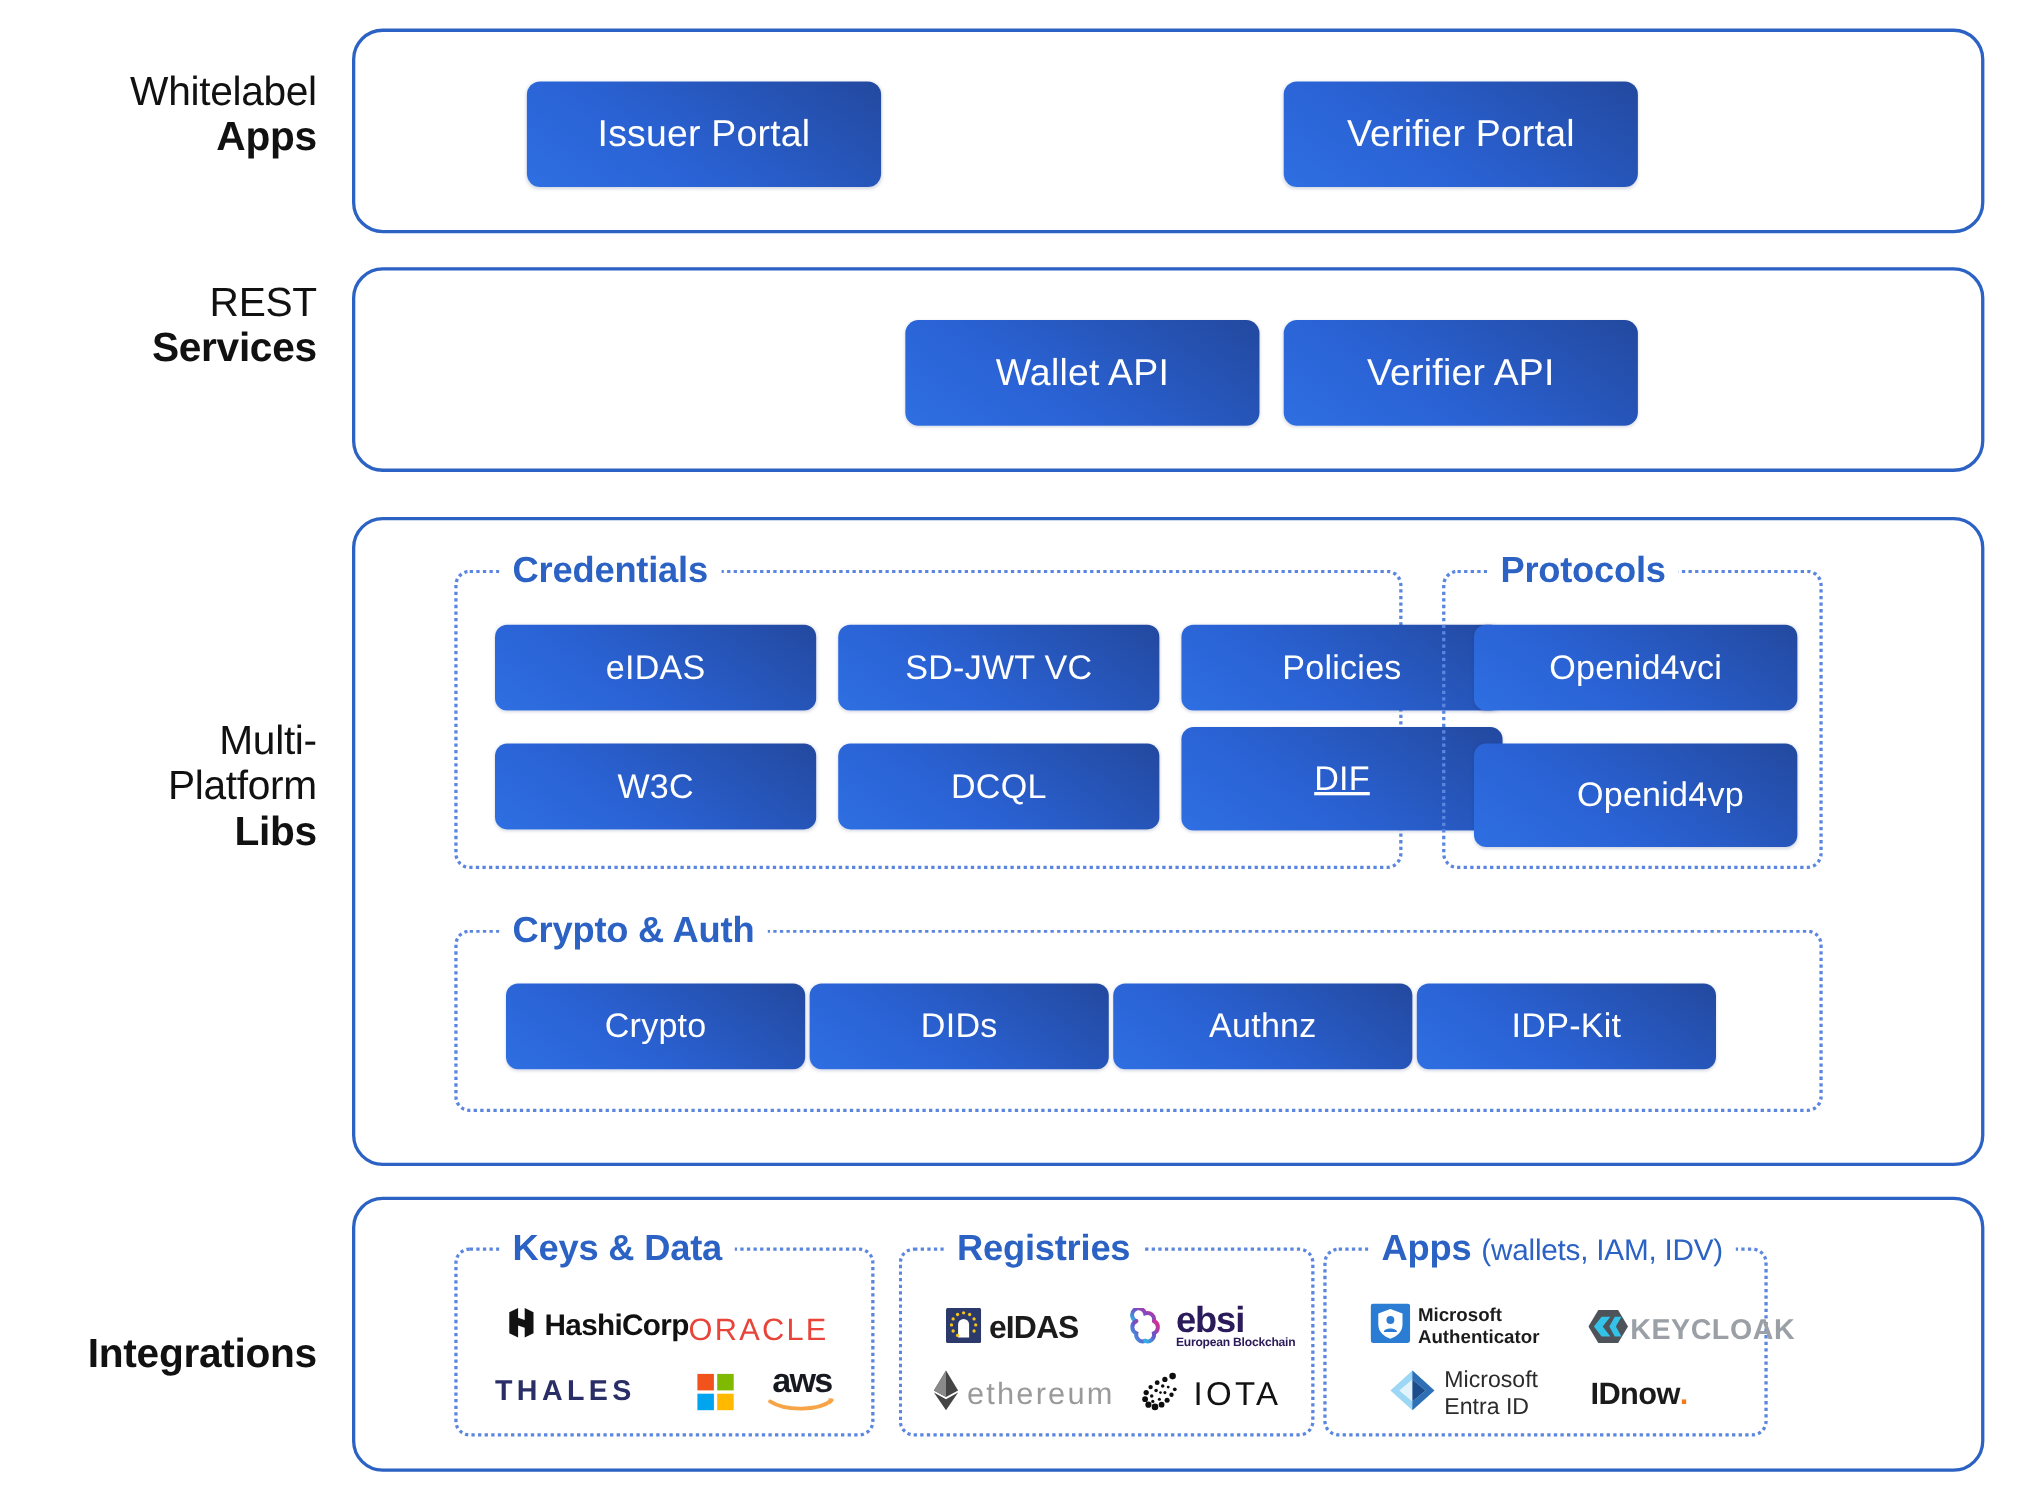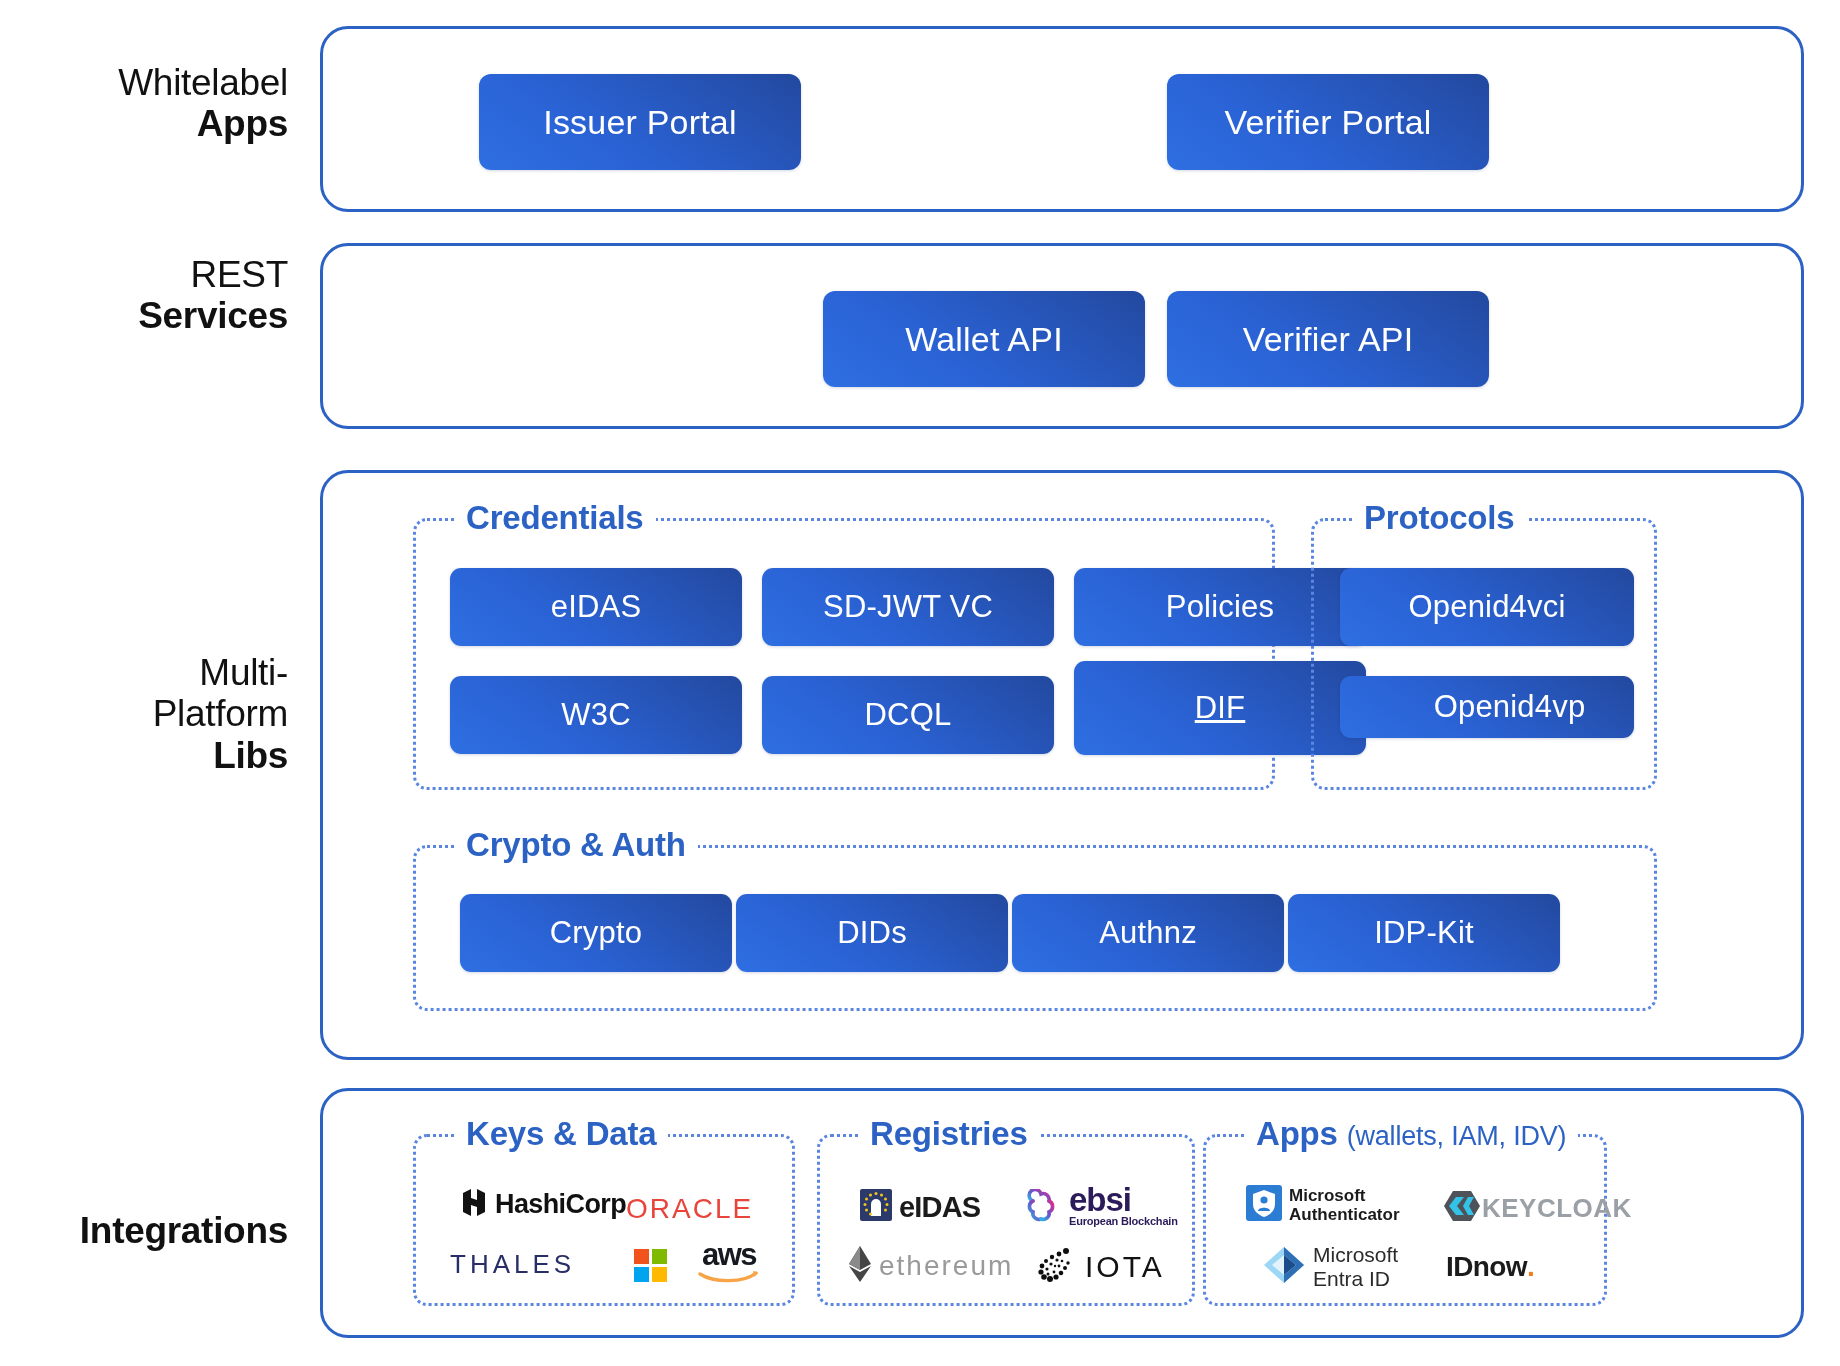--- a/index.html
+++ b/index.html
@@ -73,21 +73,21 @@
   .logo-cell {
     position: absolute;
     display: flex; align-items: center; gap: 7px;
     white-space: nowrap;
   }
   .logo-txt { font-family: "Liberation Sans", sans-serif; }
   .hc-txt { font-size: 27px; font-weight: 700; color: #111; letter-spacing: -0.6px; }
   
   .oracle-txt { font-size: 28px; font-weight: 400; color: #E8443A; letter-spacing: 2px; }
   
-  .thales-txt { font-size: 26px; font-weight: 400; color: #2A2E66; letter-spacing: 4px; }
+  .thales-txt { font-size: 26px; font-weight: 700; color: #2A2E66; letter-spacing: 4px; }
   
   .ms-sq { display: grid; grid-template-columns: 15px 15px; grid-template-rows: 15px 15px; gap: 3px; }
   .ms-sq i { display:block; width:15px; height:15px; }
   
   .aws-wrap { display:flex; flex-direction:column; align-items:center; }
   .aws-txt { font-size: 31px; font-weight: 700; color: #16191F; letter-spacing: -1.5px; line-height: .9; }
   
   .eidas-txt { font-size: 29px; font-weight: 700; color: #1B1B1B; letter-spacing: -0.8px; }
   
   .ebsi-txt { font-size: 33px; font-weight: 700; color: #2B1B5A; letter-spacing: -1px; line-height: .9; }
@@ -154,21 +154,21 @@
       <div class="pill sm" style="left:34px;  top:155px; width:292px; height:78px;">W3C</div>
       <div class="pill sm" style="left:346px; top:155px; width:292px; height:78px;">DCQL</div>
       <div class="pill sm" style="left:658px; top:140px; width:292px; height:94px;text-decoration:underline;">DIF</div>
     </div>
 
     <div class="dgroup" style="left:988px; top:45px; width:346px; height:272px;">
       <div class="dlabel">
         <span>Protocols</span>
       </div>
       <div class="pill sm" style="left:26px; top:47px;  width:294px; height:78px;">Openid4vci</div>
-      <div class="pill sm" style="left:26px; top:155px; width:294px; height:62px;padding-left:45px;">Openid4vp</div>
+      <div class="pill sm" style="left:26px; top:155px; width:294px; height:94px;padding-left:45px;">Openid4vp</div>
     </div>
 
     <div class="dgroup" style="left:90px; top:372px; width:1244px; height:166px;">
       <div class="dlabel">
         <span>Crypto &amp; Auth</span>
       </div>
       <div class="pill sm" style="left:44px;  top:46px; width:272px; height:78px;">Crypto</div>
       <div class="pill sm" style="left:320px; top:46px; width:272px; height:78px;">DIDs</div>
       <div class="pill sm" style="left:596px; top:46px; width:272px; height:78px;">Authnz</div>
       <div class="pill sm" style="left:872px; top:46px; width:272px; height:78px;">IDP-Kit</div>

